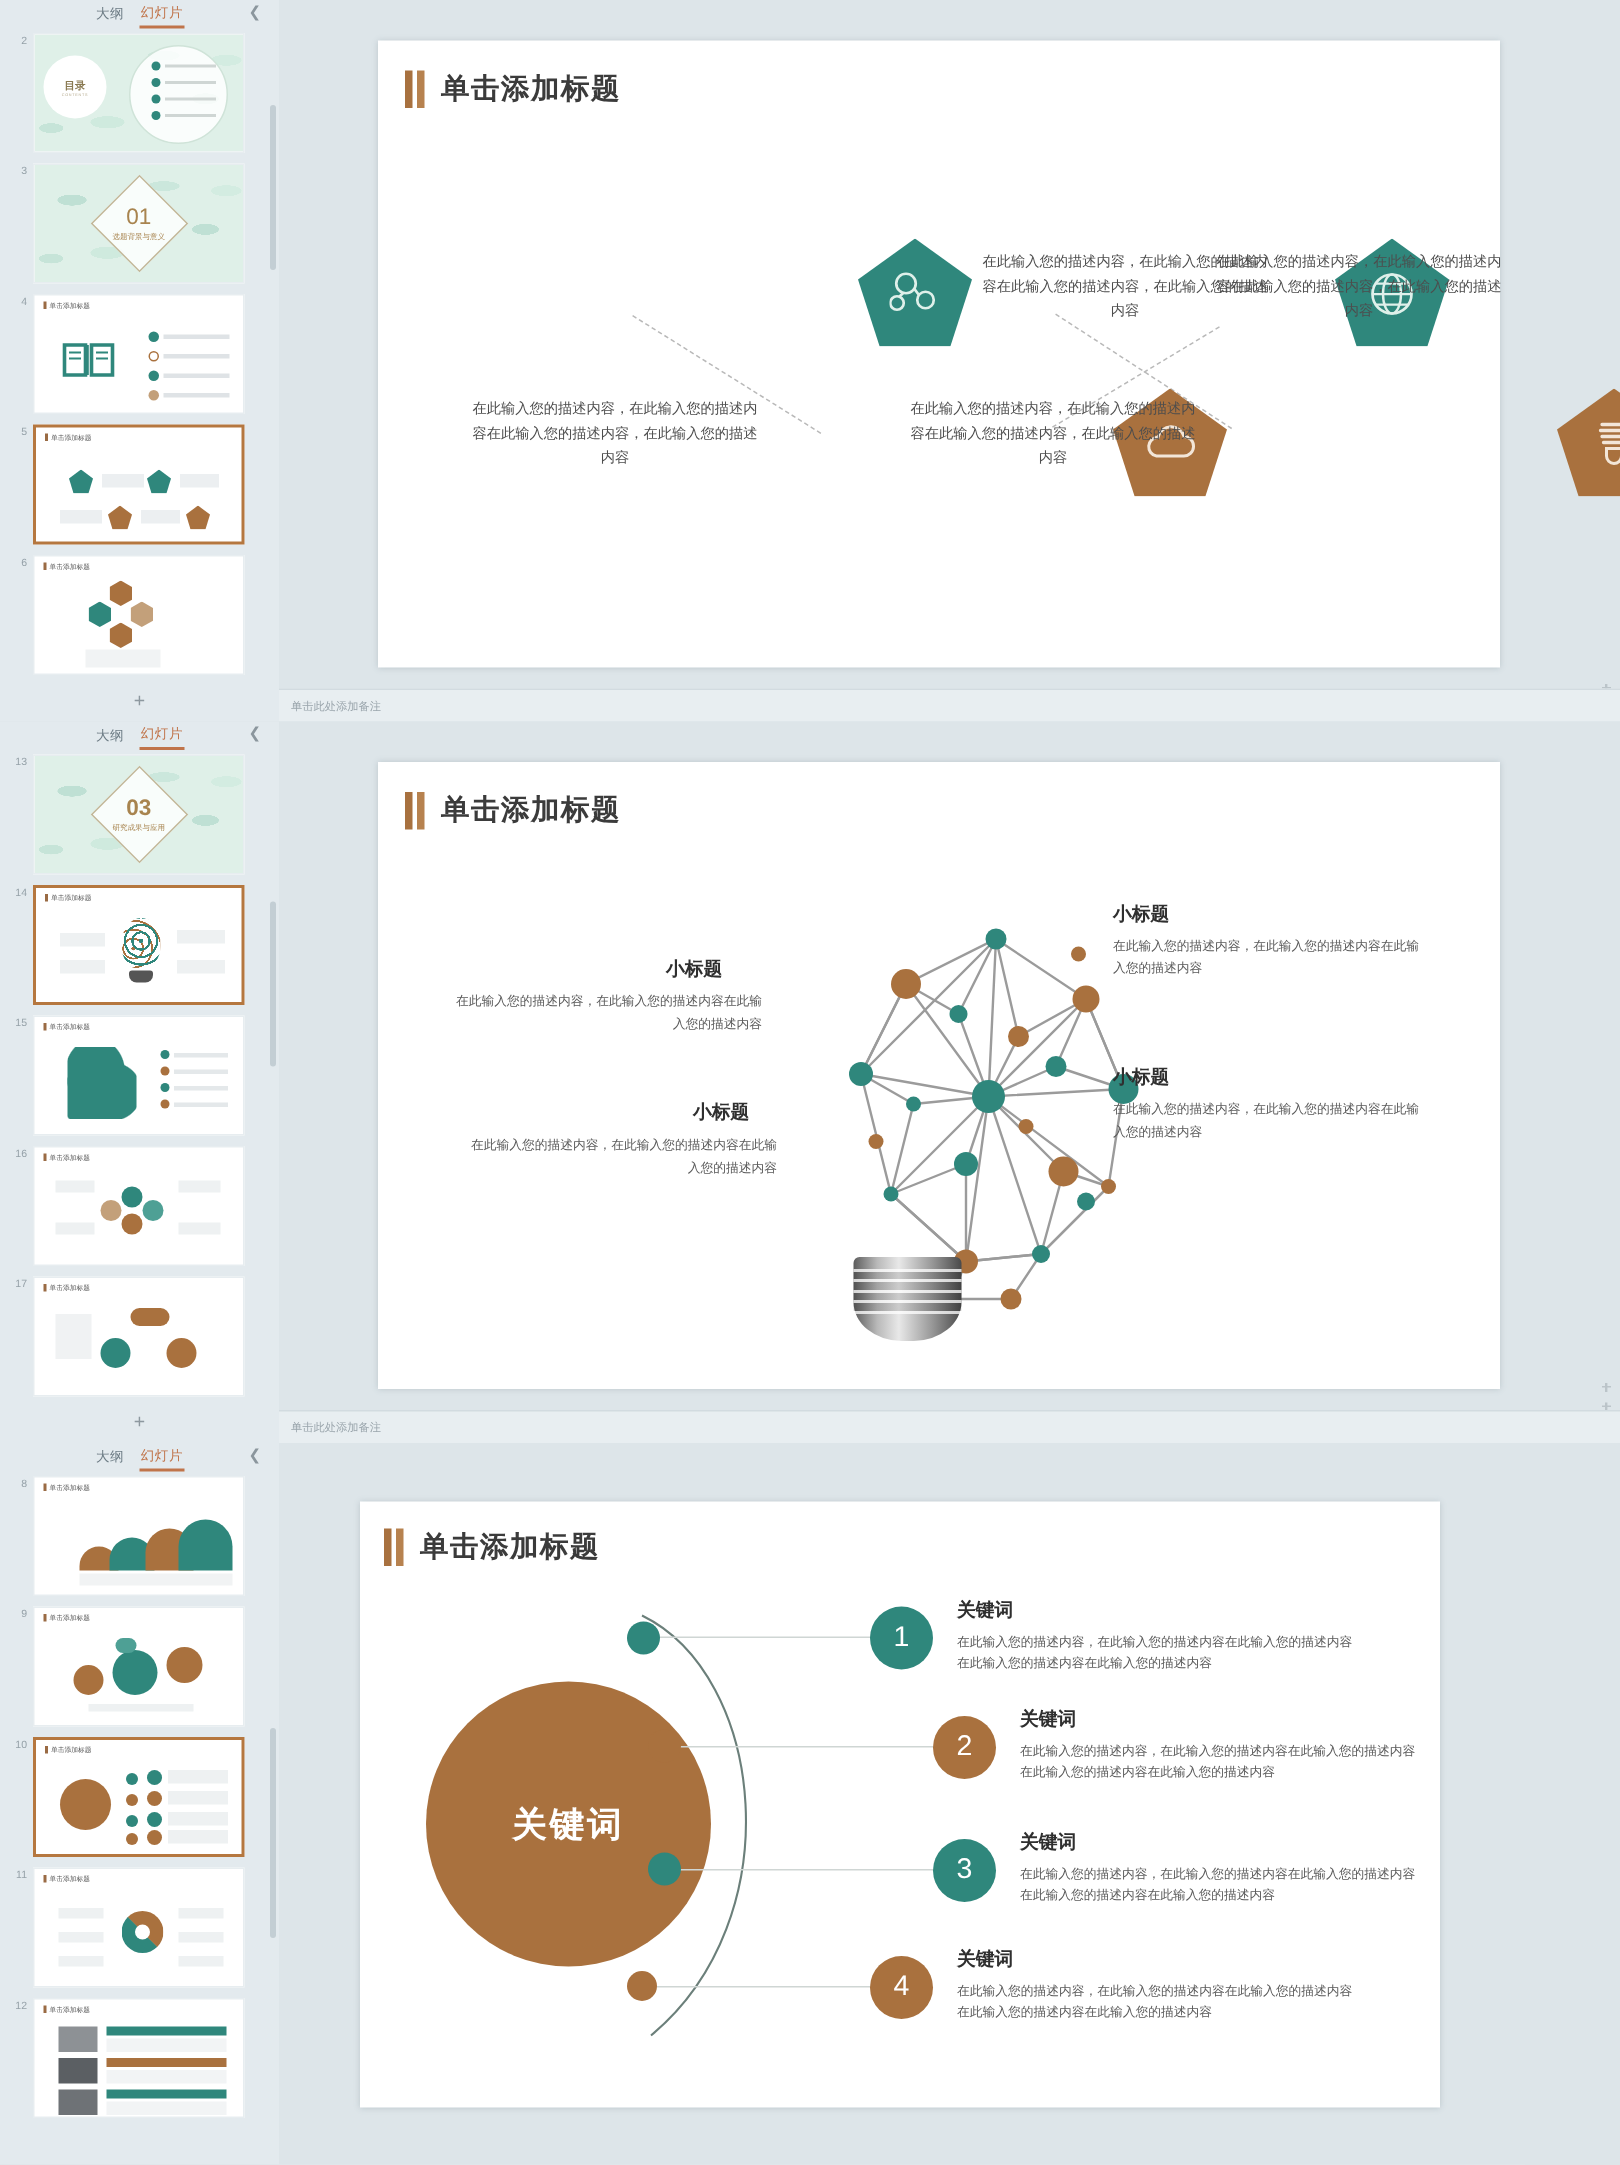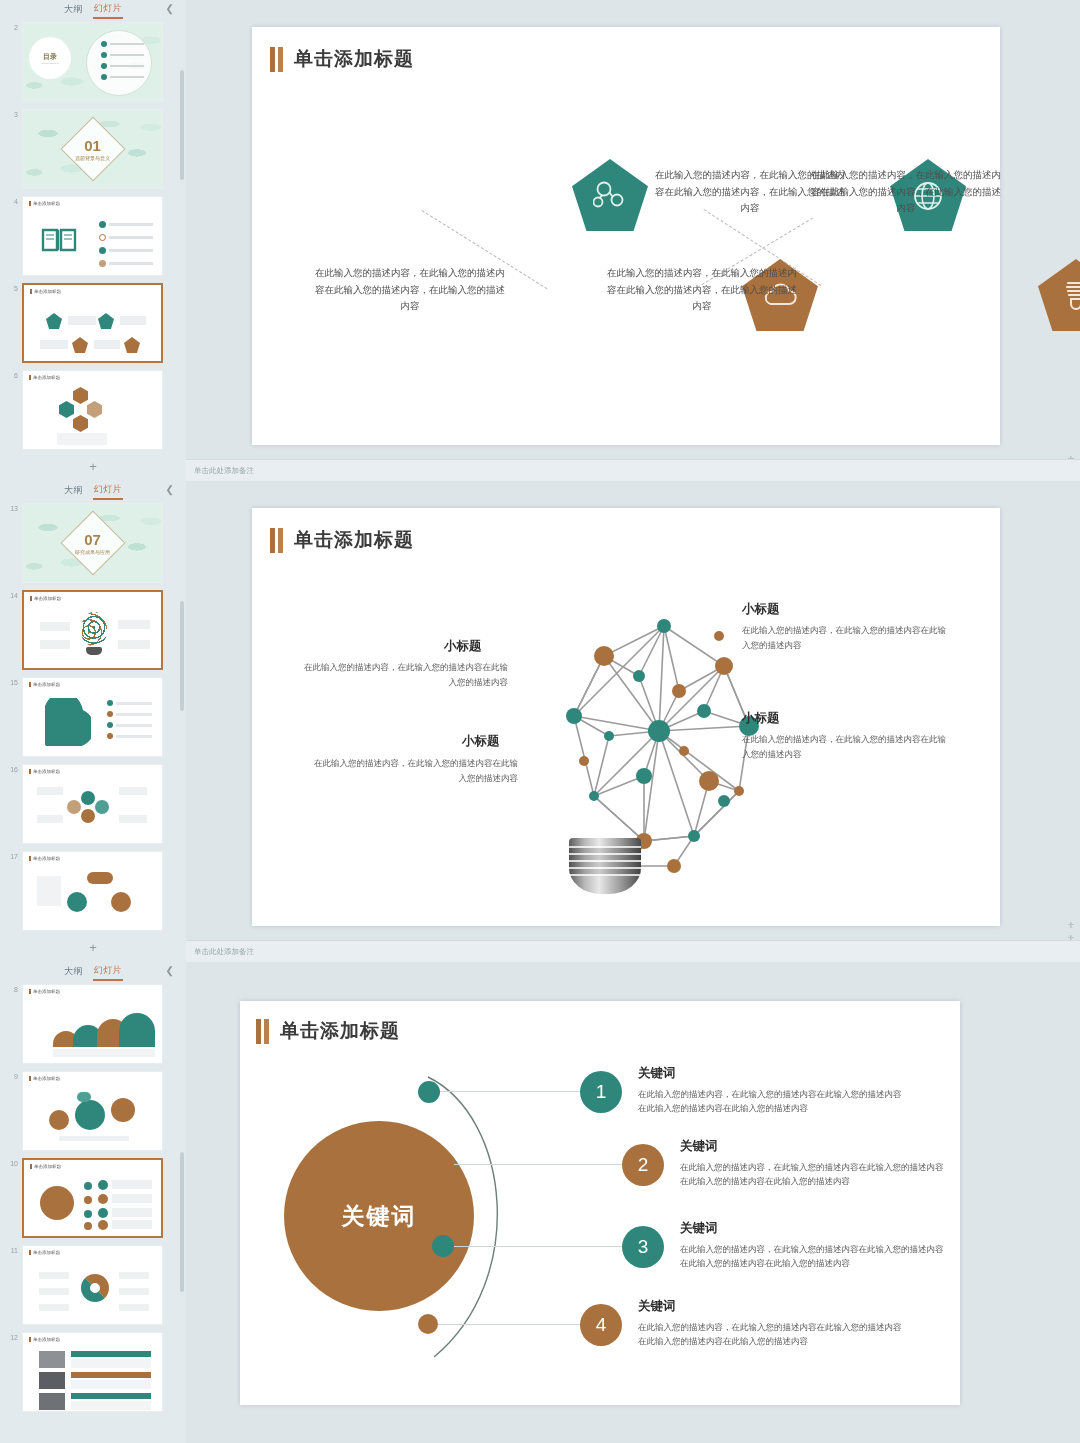--- a/index.html
+++ b/index.html
@@ -215,21 +215,21 @@
           </div>
         </div>
       </div>
 
       <div class="thumb-row">
         <div class="thumb-num">3</div>
         <div class="thumb">
           <div class="mini-leaf"></div>
           <div class="mini-diamond"></div>
           <div class="mini-dtxt">
-            <div style="font-size:15px;font-weight:bold">01</div>
+            <div style="font-size:15px;font-weight:normal">01</div>
             <div style="font-size:5px;margin-top:1px">选题背景与意义</div>
           </div>
         </div>
       </div>
 
       <div class="thumb-row">
         <div class="thumb-num">4</div>
         <div class="thumb">
           <div class="thumb-title">单击添加标题</div>
           <svg width="36" height="28" viewBox="0 0 36 28" style="position:absolute;left:18px;top:28px">
@@ -361,21 +361,21 @@
       <div class="collapse-ico">❮</div>
     </div>
     <div class="thumbs">
 
       <div class="thumb-row">
         <div class="thumb-num">13</div>
         <div class="thumb">
           <div class="mini-leaf"></div>
           <div class="mini-diamond"></div>
           <div class="mini-dtxt">
-            <div style="font-size:15px;font-weight:bold">07</div>
+            <div style="font-size:15px;font-weight:bold">03</div>
             <div style="font-size:5px;margin-top:1px">研究成果与应用</div>
           </div>
         </div>
       </div>
 
       <div class="thumb-row">
         <div class="thumb-num">14</div>
         <div class="thumb sel">
           <div class="thumb-title">单击添加标题</div>
           <div style="position:absolute;left:57px;top:20px;width:26px;height:34px;border-radius:50% 50% 45% 45%;background:repeating-radial-gradient(circle at 50% 45%, #2f877c 0 1.4px, transparent 1.5px 5px), repeating-radial-gradient(circle at 30% 60%, #a9713e 0 1.2px, transparent 1.3px 6px)"></div>

